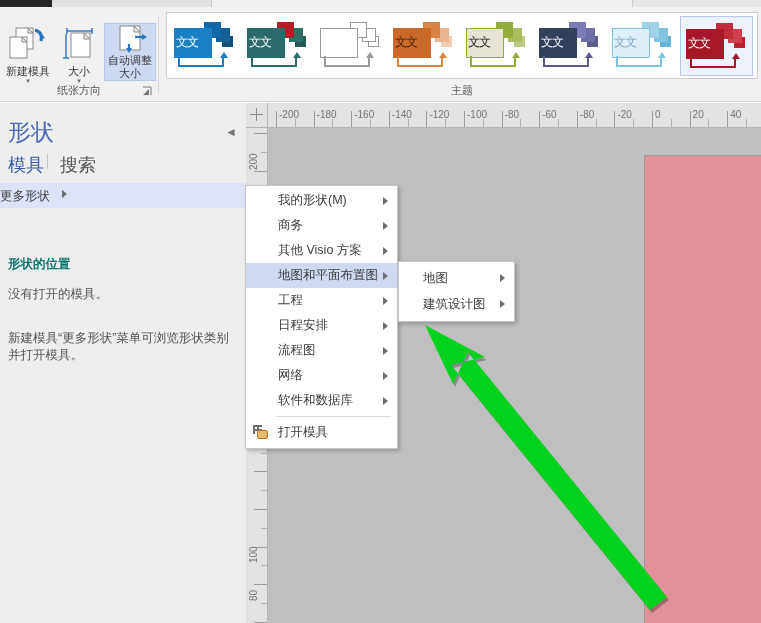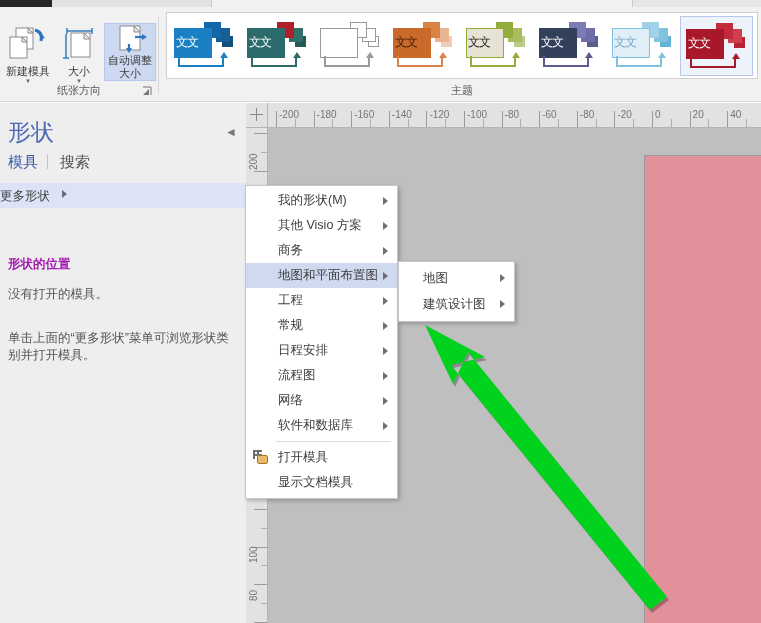--- a/index.html
+++ b/index.html
@@ -119,21 +119,21 @@
   }
   #shapes-title{
     position:absolute; left:8px; top:14px;
     font-size:23px; color:#4d6ab5; font-weight:400;
   }
   #shapes-collapse{
     position:absolute; right:9px; top:22px; font-size:12px; color:#777;
   }
   #shapes-tabs{
     position:absolute; left:8px; top:50px; width:230px; height:22px;
-    font-size:15px;
+    font-size:18px;
   }
   #tab-stencil{ position:absolute; left:0; top:0; color:#3a5ca8; }
   #shapes-tab-sep{
     position:absolute; left:39px; top:1px; width:1px; height:15px; background:#c3c3c3;
   }
   #tab-search{ position:absolute; left:52px; top:0; color:#555; }
   #more-shapes{
     position:absolute; left:0; top:80px; width:246px; height:25px;
     background:#dce3f7;
   }
@@ -144,21 +144,21 @@
     position:absolute; left:62px; top:7px; width:0;height:0;
     border-top:4px solid transparent; border-bottom:4px solid transparent;
     border-left:5px solid #6b6b6b;
   }
   #shapes-body{
     position:absolute; left:0; top:105px; width:246px; height:415px;
     background:#eeeeee;
   }
   #shapes-heading{
     position:absolute; left:8px; top:48px; font-size:12.5px;
-    color:#a21caf; font-weight:bold;
+    color:#0f766e; font-weight:bold;
   }
   #shapes-empty{
     position:absolute; left:8px; top:78px; font-size:12.5px; color:#555;
   }
   #shapes-hint{
     position:absolute; left:8px; top:122px; width:232px;
     font-size:12.5px; color:#555; line-height:17px;
   }
 
   
@@ -445,21 +445,21 @@
   </div>
 
   <div id="more-shapes">
     <span id="more-shapes-label">更多形状</span>
     <span id="more-shapes-arrow"></span>
   </div>
 
   <div id="shapes-body">
     <div id="shapes-heading">形状的位置</div>
     <div id="shapes-empty">没有打开的模具。</div>
-    <div id="shapes-hint">单击上面的“更多形状”菜单可浏览形状类别并打开模具。</div>
+    <div id="shapes-hint">新建模具“更多形状”菜单可浏览形状类别并打开模具。</div>
   </div>
 </div>
 
 <div id="drawing-area">
   <div id="ruler-corner">
     <span class="plus-h"></span>
     <span class="plus-v"></span>
   </div>
   <div id="hruler">
       <div class="hr-tick" style="left: 8px;"></div>
@@ -534,35 +534,33 @@
       <div class="vr-lab" style="top: 435px;">100</div>
       <div class="vr-lab" style="top: 473px;">80</div>
     </div>
   <div id="canvas" style="background: rgb(191, 191, 191);">
     <div id="page-sheet" style="background: rgb(226, 145, 154);"></div>
   </div>
 </div>
 
 <div id="context-menu">
     <div class="menu-item"><span>我的形状(M)</span><span class="sub-arrow"></span></div>
+    <div class="menu-item"><span>商务</span><span class="sub-arrow"></span></div>
     <div class="menu-item"><span>其他 Visio 方案</span><span class="sub-arrow"></span></div>
-    <div class="menu-item"><span>商务</span><span class="sub-arrow"></span></div>
     <div class="menu-item hl"><span>地图和平面布置图</span><span class="sub-arrow"></span></div>
     <div class="menu-item"><span>工程</span><span class="sub-arrow"></span></div>
-    <div class="menu-item"><span>常规</span><span class="sub-arrow"></span></div>
     <div class="menu-item"><span>日程安排</span><span class="sub-arrow"></span></div>
     <div class="menu-item"><span>流程图</span><span class="sub-arrow"></span></div>
     <div class="menu-item"><span>网络</span><span class="sub-arrow"></span></div>
     <div class="menu-item"><span>软件和数据库</span><span class="sub-arrow"></span></div>
     <div class="menu-sep"></div>
     <div class="menu-item"><span class="m-icon ic-open">
         <span class="grid"></span>
         <span class="folder"></span>
       </span><span>打开模具</span></div>
-    <div class="menu-item"><span>显示文档模具</span></div>
   </div>
 
 <div id="submenu">
     <div class="menu-item"><span>地图</span><span class="sub-arrow"></span></div>
     <div class="menu-item"><span>建筑设计图</span><span class="sub-arrow"></span></div>
   </div>
 
 <div id="green-arrow">
   <svg width="356" height="313" viewBox="0 0 356 313">
     <g transform="translate(2,3)" opacity="0.28">

